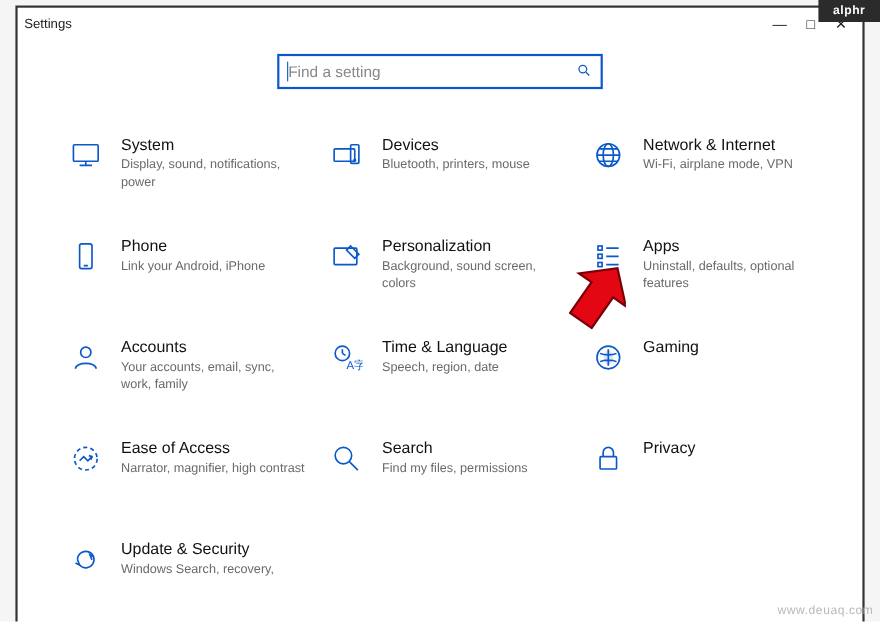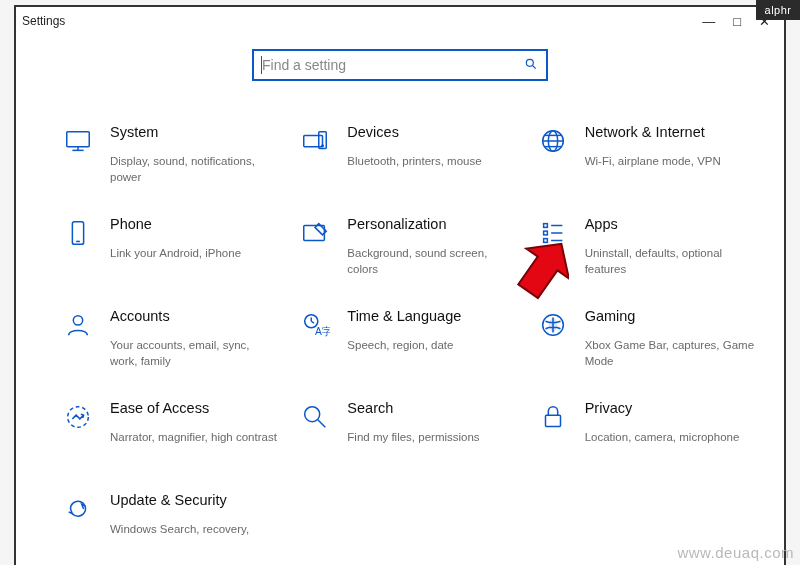--- a/index.html
+++ b/index.html
@@ -28,25 +28,25 @@
     font-size: 12px;
     color: #222;
   }
   .titlebar .title { flex: 0 0 auto; }
   .titlebar .spacer { flex: 1; }
   .win-controls { display: flex; gap: 18px; align-items: center; padding-right: 8px; }
   .win-controls span { font-size: 13px; color: #222; cursor: default; }
   .brand-badge {
     position: absolute;
     top: 0; right: 0;
-    width: 44px; height: 20px;
+    width: 56px; height: 20px;
     background: #2b2b2b;
     color: #fff;
     font-size: 11px;
-    font-weight: 400;
+    font-weight: 700;
     display: flex; align-items: center; justify-content: center;
     letter-spacing: 0.5px;
     z-index: 50;
   }
   .search-wrap {
     display: flex;
     justify-content: center;
     padding: 14px 0 6px 0;
   }
   .search-box {
@@ -93,33 +93,33 @@
   }
   .tile .ico {
     width: 36px; height: 36px;
     flex: 0 0 36px;
     color: #4d7c0f;
     display: flex; align-items: center; justify-content: center;
   }
   .tile .ico svg { width: 30px; height: 30px; stroke: #0a58ca; fill: none; stroke-width: 1.6; }
   .tile .txt { display: flex; flex-direction: column; }
   .tile .lbl { font-size: 14.5px; color: #111; line-height: 1.25; }
-  .tile .desc { font-size: 11.5px; color: #6a6a6a; line-height: 1.35; margin-top: 13px; max-width: 170px; }
+  .tile .desc { font-size: 11.5px; color: #6a6a6a; line-height: 1.35; margin-top: 2px; max-width: 170px; }
   .arrow {
     position: absolute;
     left: 517px; top: 238px;
     width: 52px; height: 64px;
     z-index: 40;
     pointer-events: none;
   }
   .arrow svg { width: 100%; height: 100%; }
   .watermark {
     position: absolute;
     right: 6px; bottom: 4px;
-    font-size: 15px;
+    font-size: 11px;
     color: #b9b9b9;
     letter-spacing: 0.5px;
   }
 </style>
 </head>
 <body>
 
 <div class="brand-badge">alphr</div>
 
 <div class="window">
@@ -267,21 +267,20 @@
     <div class="tile">
       <span class="ico">
         <svg viewBox="0 0 32 32">
             <circle cx="16" cy="16" r="11"></circle>
             <path d="M16 8 C10 12 10 20 16 24 C22 20 22 12 16 8 Z" fill="#0a58ca" stroke="none" opacity="0.15"></path>
             <path d="M16 8 L16 24 M8 12 C12 14 20 14 24 12 M8 20 C12 18 20 18 24 20"></path>
           </svg>
       </span>
       <div class="txt">
         <span class="lbl">Gaming</span>
-        <span class="desc">Xbox Game Bar, captures, Game Mode</span>
       </div>
     </div>
 
     <div class="tile">
       <span class="ico">
         <svg viewBox="0 0 32 32">
             <circle cx="16" cy="16" r="11" stroke-dasharray="4 3"></circle>
             <path d="M10 18 L14 14 L18 18 L22 14"></path>
             <polyline points="19,13 22,14 21,17"></polyline>
           </svg>
@@ -307,21 +306,20 @@
 
     <div class="tile">
       <span class="ico">
         <svg viewBox="0 0 32 32">
             <rect x="8" y="14" width="16" height="12" rx="1"></rect>
             <path d="M11 14 V10 a5 5 0 0 1 10 0 V14"></path>
           </svg>
       </span>
       <div class="txt">
         <span class="lbl">Privacy</span>
-        <span class="desc">Location, camera, microphone</span>
       </div>
     </div>
 
     <div class="tile">
       <span class="ico">
         <svg viewBox="0 0 32 32">
             <path d="M8 16 a8 8 0 1 1 2 5"></path>
             <polyline points="6,19 10,21 8,16"></polyline>
             <polyline points="24,13 20,11 22,16"></polyline>
           </svg>

